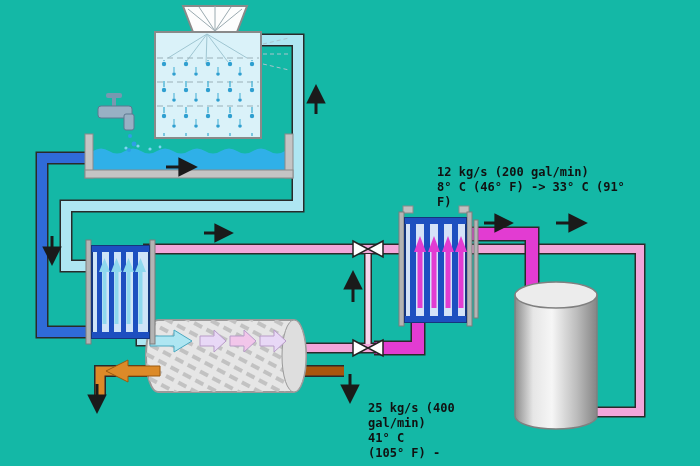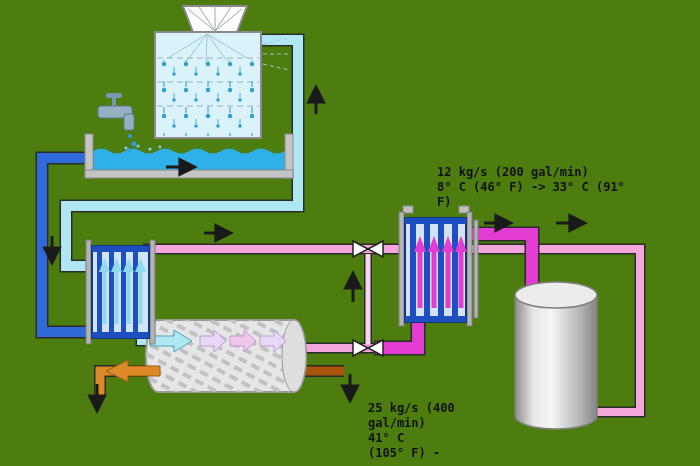--- a/index.html
+++ b/index.html
@@ -1,17 +1,17 @@
 <!DOCTYPE html>
 <html><head>
 <meta charset="utf-8">
 <style>
   html,body{margin:0;padding:0;background:#ffffff;}
   .canvas{
-    position:relative;width:700px;height:466px;background:#4d7c0f;overflow:hidden;
+    position:relative;width:700px;height:466px;background:#14b8a6;overflow:hidden;
     font-family:"DejaVu Sans Mono", monospace;
   }
   svg{display:block;}
   text.ann{font-family:"DejaVu Sans Mono", monospace;font-size:12px;font-weight:bold;fill:#111;}
   .outline{fill:none;stroke:#2a2a2a;}
   .pipe{fill:none;}
 </style>
 </head>
 <body>
 

